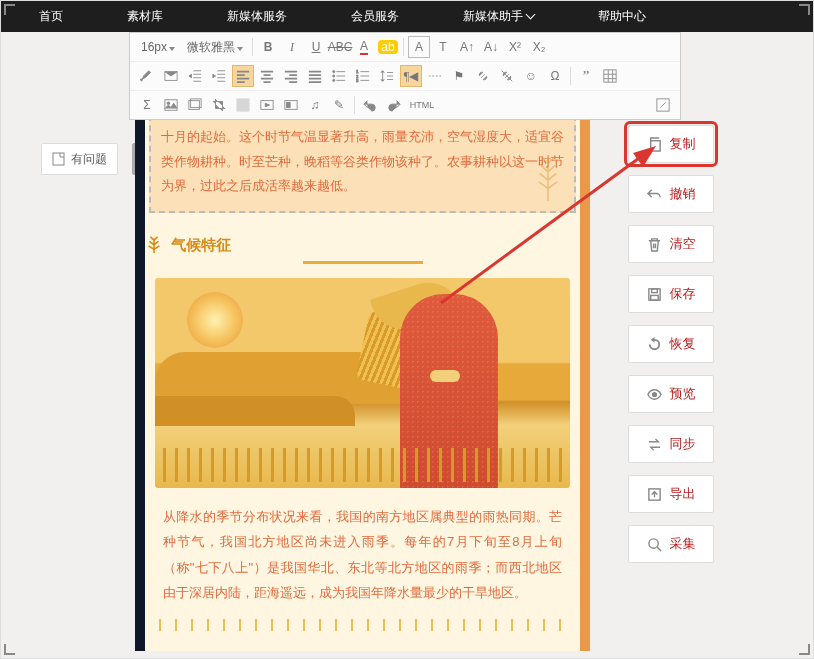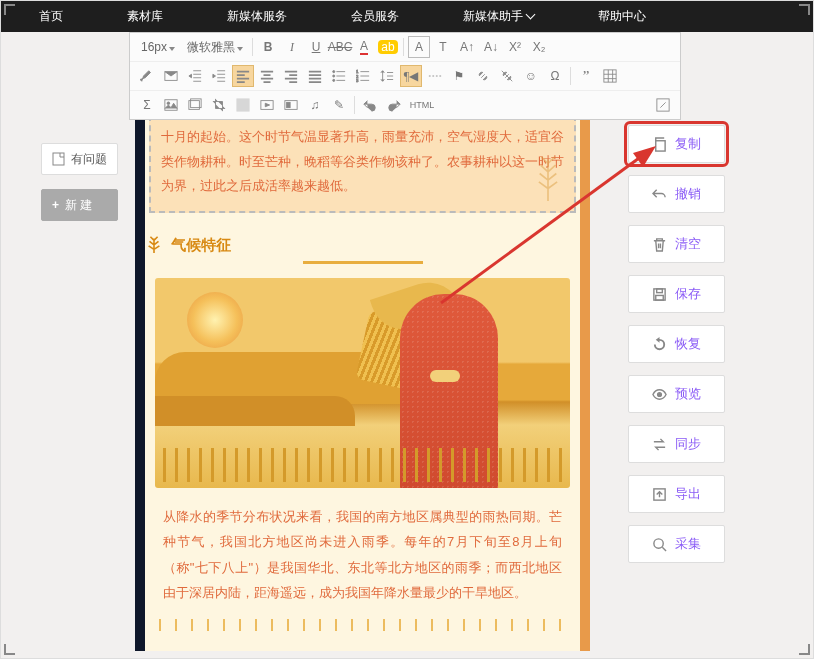--- a/index.html
+++ b/index.html
@@ -13,21 +13,21 @@
 .tb-row{display:flex;align-items:center;padding:3px 6px;border-bottom:1px solid #eee;gap:2px}
 .tb-row:last-child{border-bottom:0}
 .tb-sel{font-size:12px;color:#666;padding:0 4px;border:1px solid transparent;cursor:pointer}
 .tb-sel .tri{display:inline-block;width:0;height:0;border-left:3px solid transparent;border-right:3px solid transparent;border-top:4px solid #888;margin-left:2px}
 .tb-btn{width:22px;height:22px;display:flex;align-items:center;justify-content:center;color:#777;cursor:pointer;font-size:12px}
 .tb-btn.sel{background:#f7d69e;border:1px solid #e0b86e}
 .tb-btn.boxy{border:1px solid #bbb}
 .tb-btn svg{width:14px;height:14px;fill:#888;stroke:#888}
 .tb-sep{width:1px;height:18px;background:#ddd;margin:0 2px}
 
-.leftbtns{position:absolute;left:40px;top:142px;display:flex;flex-direction:column;gap:14px}
+.leftbtns{position:absolute;left:40px;top:142px;display:flex;flex-direction:row;gap:14px}
 .lbtn{height:32px;display:flex;align-items:center;gap:6px;padding:0 10px;background:#fff;border:1px solid #ddd;font-size:12px;color:#555;cursor:pointer;border-radius:2px}
 .lbtn.new{background:#aaa;color:#fff;border-color:#aaa}
 
 .canvas{position:absolute;left:134px;top:110px;width:455px;height:540px;background:#fef6e0;border-left:10px solid #0f172a;border-right:10px solid #e89a4a;overflow:hidden}
 .selbox{margin:4px;padding:8px 10px 12px;border:2px dashed #bbb;background:#fce1b8;font-size:13px;line-height:1.9;color:#e06a3c}
 .wheat{position:absolute;right:14px;top:40px;width:36px;height:50px;opacity:.45}
 .stitle{margin:22px auto 6px;text-align:left;font-size:15px;color:#d88a14;font-weight:bold}
 .stitle .ic{display:inline-block;width:18px;height:18px;vertical-align:-3px;margin-right:4px}
 .uline{width:120px;height:3px;background:#e8ad3e;margin:0 auto 14px}
 .illus{margin:0 10px;height:210px;border-radius:3px;position:relative;overflow:hidden;background:linear-gradient(180deg,#f2c86b 0%,#f2c86b 40%,#e6a93a 41%,#e6a93a 58%,#d18f28 59%,#f2d07a 70%,#e8b84d 100%)}
@@ -40,21 +40,21 @@
 .scare .hat{position:absolute;left:14px;top:18px;width:84px;height:40px;background:#e8b84d;border-radius:0 50px 10px 50px;transform:rotate(-18deg)}
 .scare .straw{position:absolute;left:2px;top:48px;width:64px;height:70px;background:repeating-linear-gradient(100deg,#f0c050 0 3px,#d89a2a 3px 6px);border-radius:8px;transform:rotate(12deg)}
 .scare .tie{position:absolute;left:70px;top:102px;width:30px;height:12px;background:#f2d07a;border-radius:6px}
 .grass{position:absolute;bottom:6px;left:8px;right:8px;height:34px;background:repeating-linear-gradient(90deg,#d49a2a 0 3px,transparent 3px 12px)}
 .para{margin:16px 18px 12px;font-size:13px;line-height:1.95;color:#e06a3c;text-align:justify}
 .divider{margin:14px 14px 0;height:12px;background-image:repeating-linear-gradient(90deg,#e8ad3e 0 2px,transparent 2px 16px);opacity:.8}
 
 .arrow{position:absolute;left:430px;top:132px;width:280px;height:180px;z-index:3;pointer-events:none}
 
 .sidebtns{position:absolute;left:627px;top:124px;display:flex;flex-direction:column;gap:12px}
-.sbtn{width:97px;height:38px;display:flex;align-items:center;justify-content:center;gap:8px;background:#fff;border:1px solid #ddd;font-size:13px;color:#8b5cf6;cursor:pointer;border-radius:2px}
+.sbtn{width:86px;height:38px;display:flex;align-items:center;justify-content:center;gap:8px;background:#fff;border:1px solid #ddd;font-size:13px;color:#b91c1c;cursor:pointer;border-radius:2px}
 .sbtn.hl{outline:3px solid #d9362f;outline-offset:1px}
 .sbtn svg{width:15px;height:15px;stroke:#888;fill:none;stroke-width:1.5}
 
 .corner{position:absolute;width:11px;height:11px;border:2px solid #888}
 .corner.tl{left:3px;top:3px;border-right:0;border-bottom:0}
 .corner.tr{right:3px;top:3px;border-left:0;border-bottom:0}
 .corner.bl{left:3px;bottom:3px;border-right:0;border-top:0}
 .corner.br{right:3px;bottom:3px;border-left:0;border-top:0}
 </style>
 </head>

